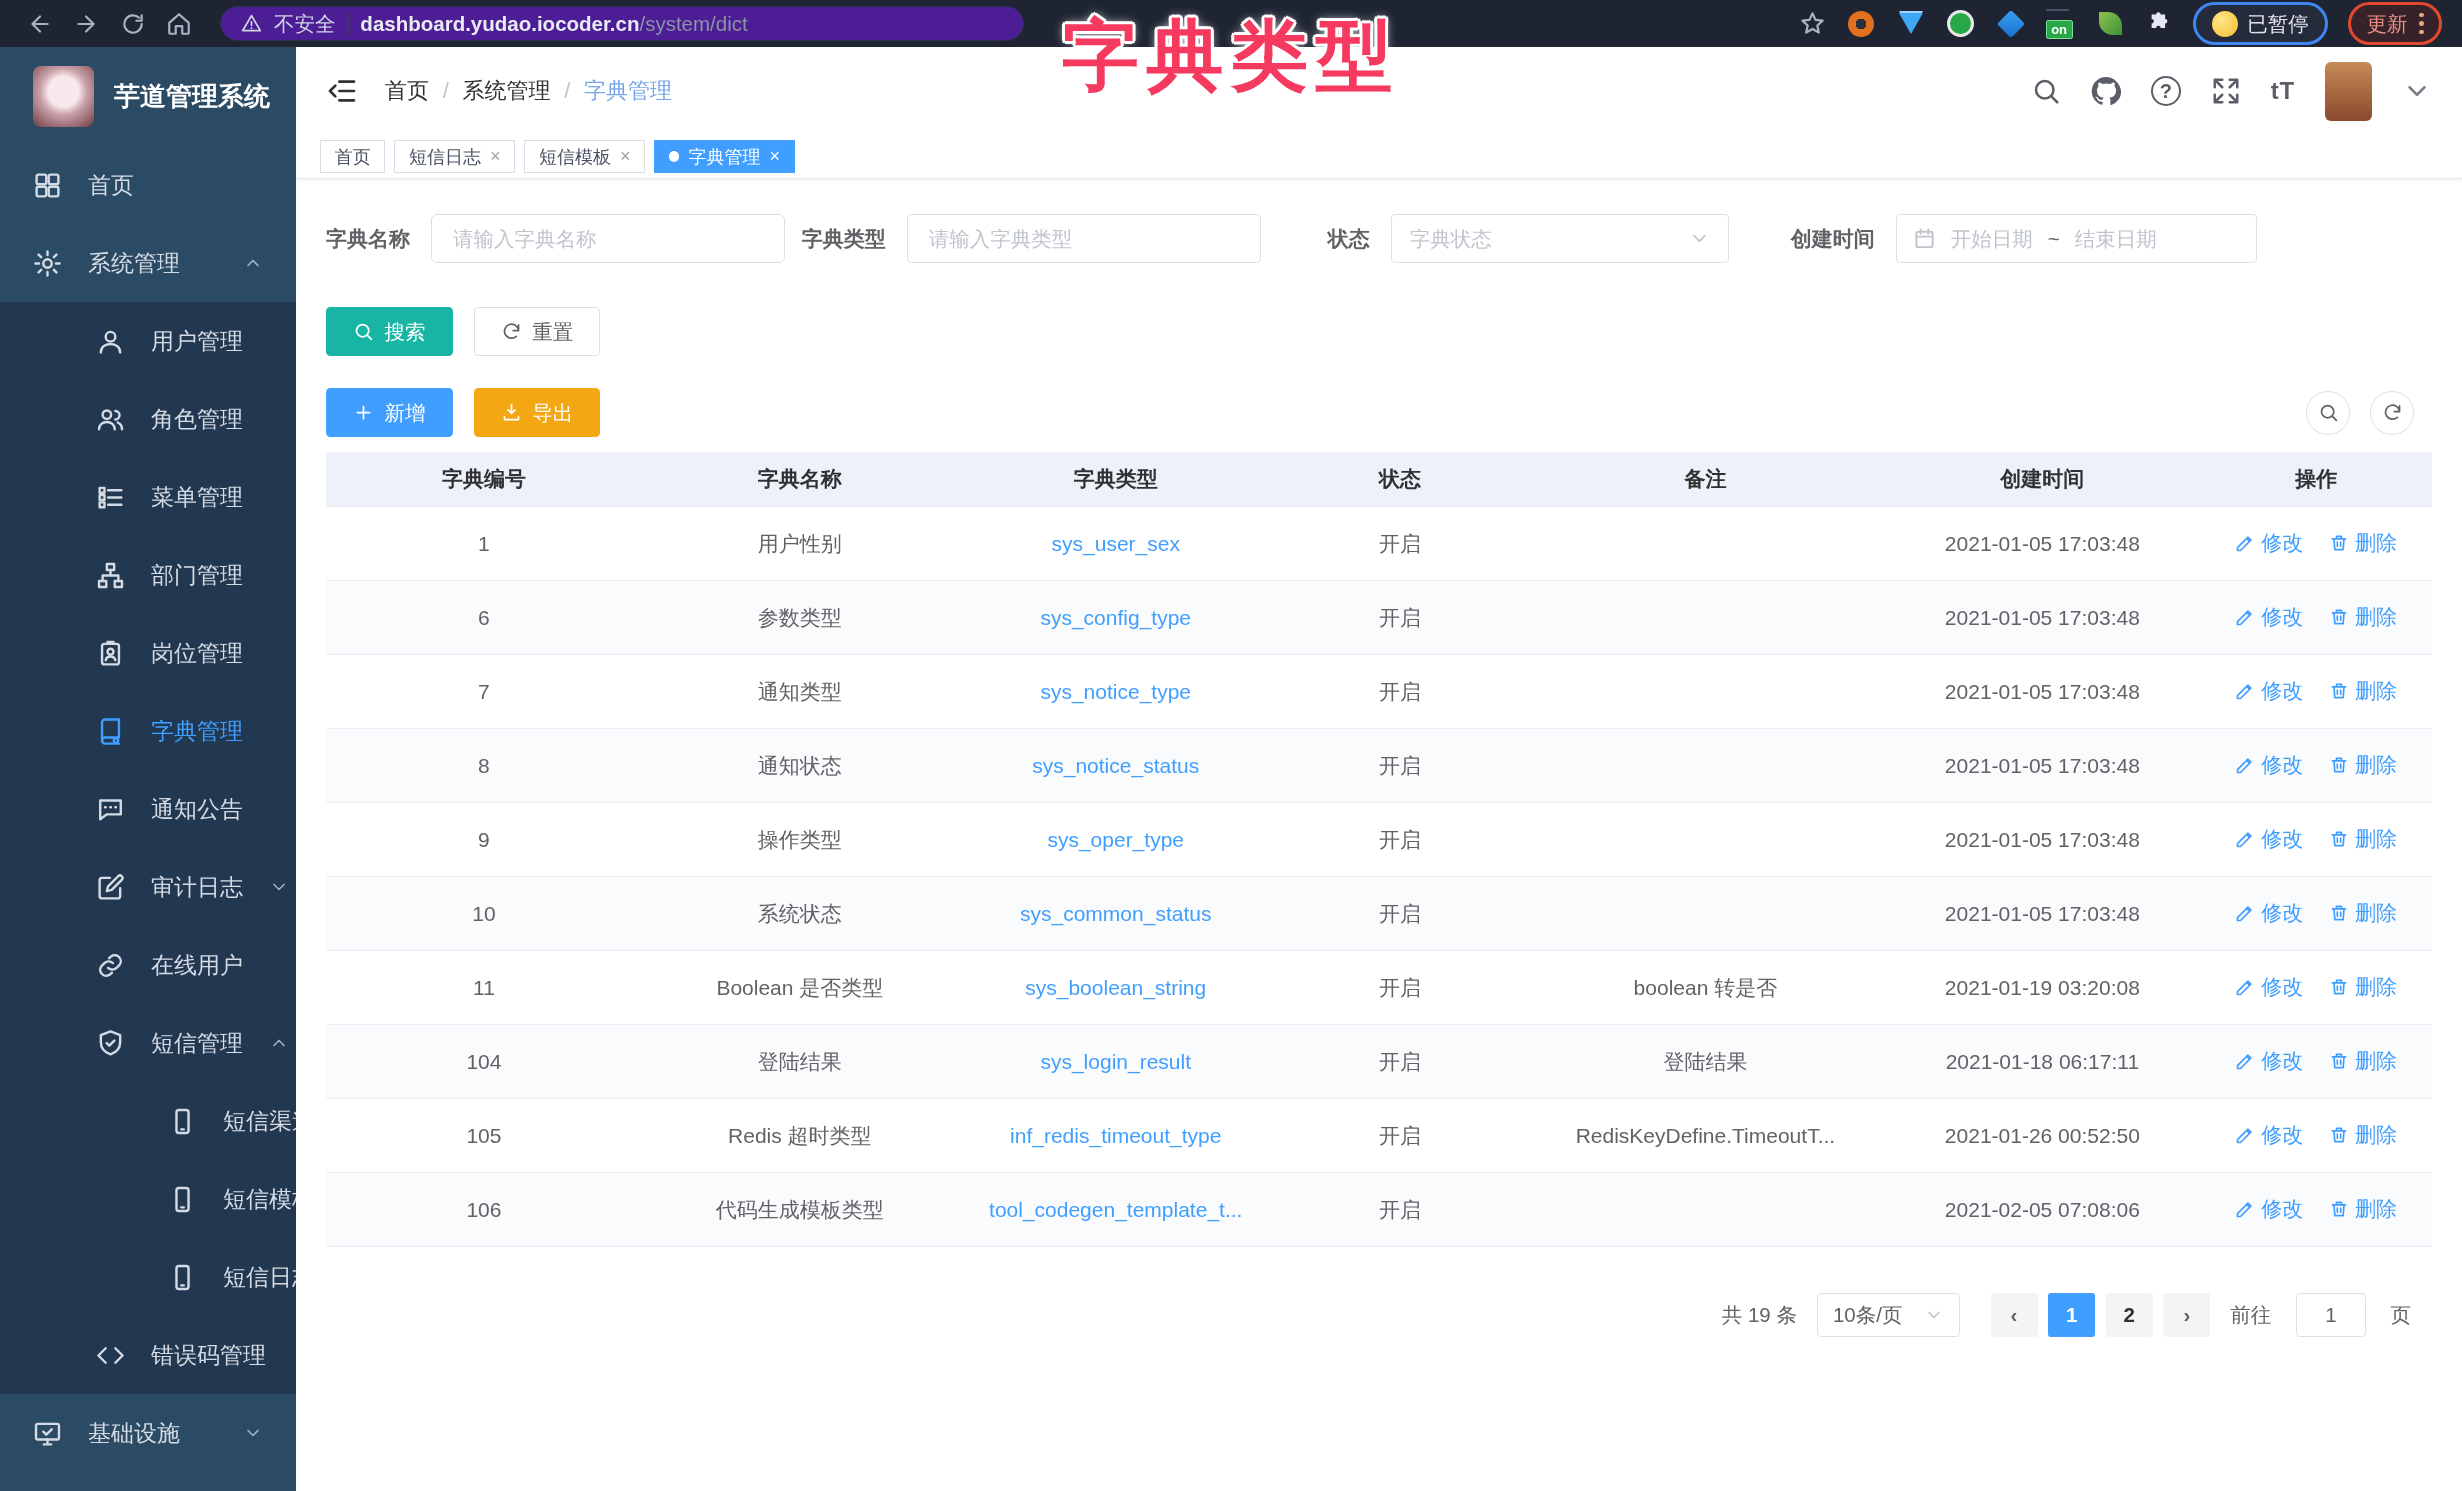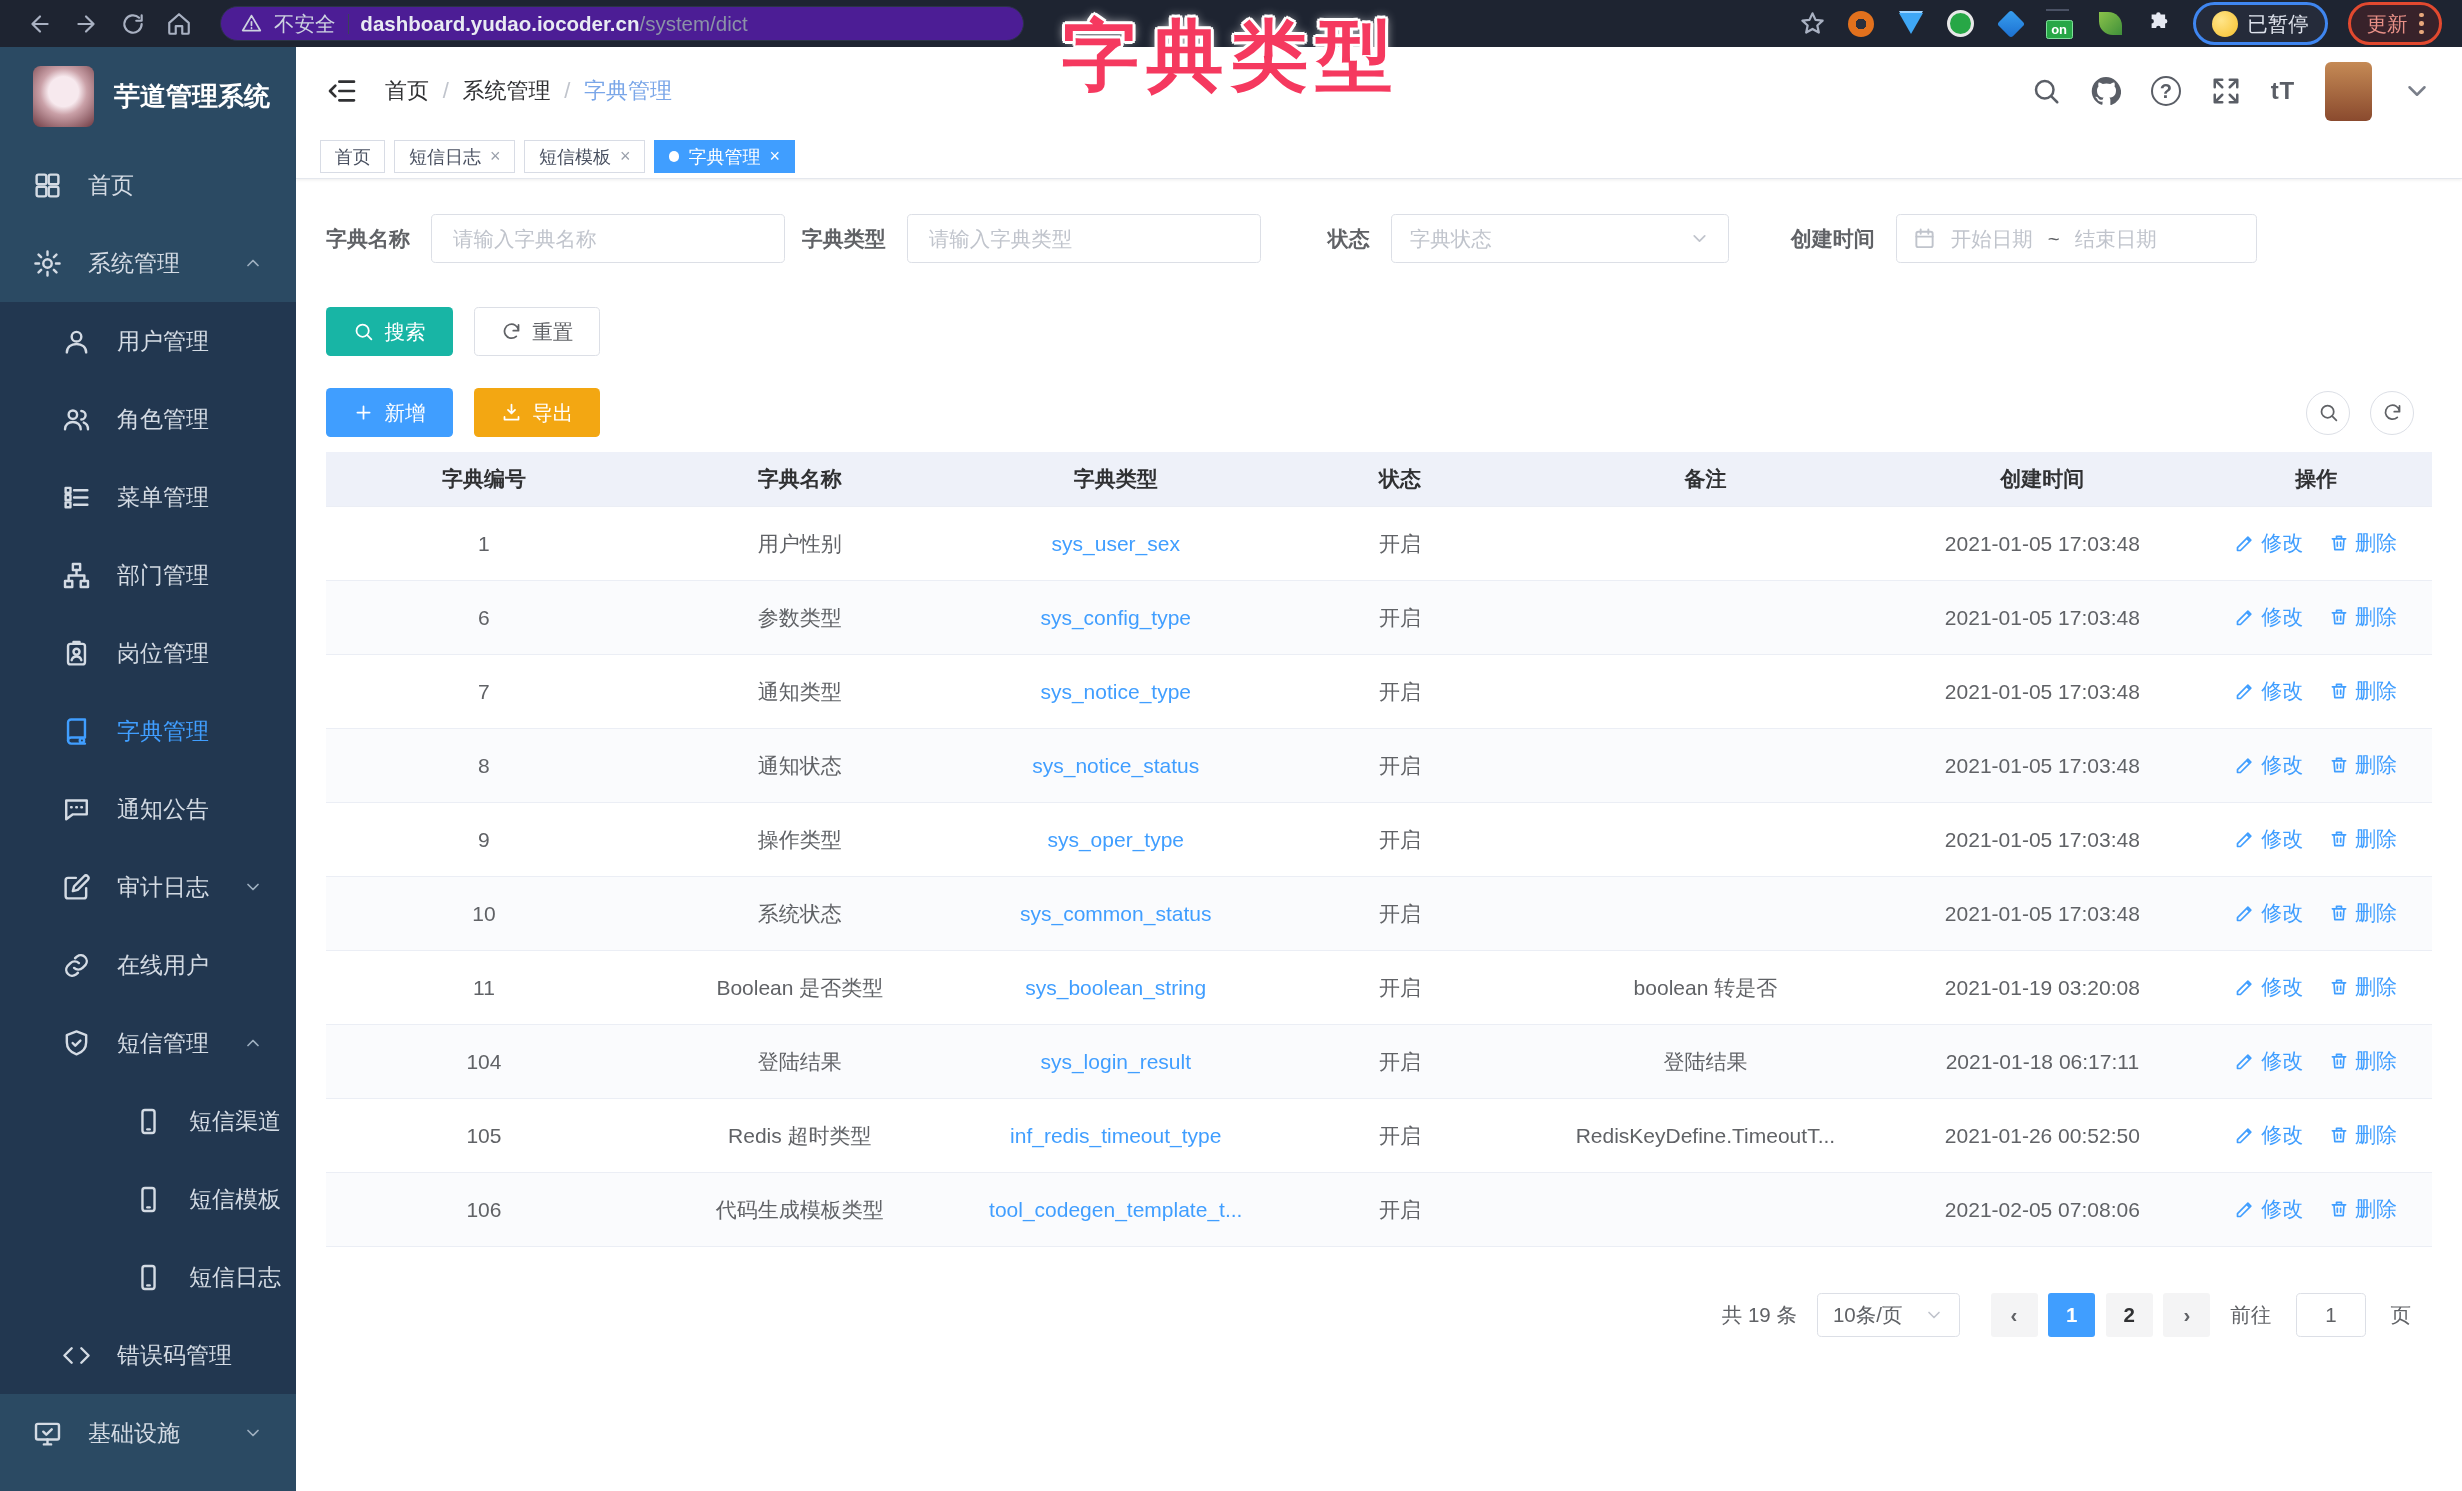--- a/index.html
+++ b/index.html
@@ -40,21 +40,21 @@
   
   .app { display:flex; height:1444px; }
   .sidebar { width:296px; background:var(--sidebar_bg,#2b4a63); color:#d4dbe4; display:flex; flex-direction:column; }
   .logo-row { height:99px; display:flex; align-items:center; gap:20px; padding:0 33px; }
   .logo-img { width:61px; height:61px; border-radius:7.6px; flex:0 0 auto;
     background:radial-gradient(circle at 50% 42%,#f7e9ee 0 32%,#caa1a8 50%,#6e3a42 100%); }
   .app-title { color:#fff; font-size:26px; font-weight:700; white-space:nowrap; }
   .m-item { height:78px; display:flex; align-items:center; gap:26px; padding:0 33px; font-size:23px; cursor:pointer; white-space:nowrap; }
   .m-item .ic { width:29px; height:29px; }
   .m-item .arrow { margin-left:auto; width:20px; height:20px; color:#9fb0c0; }
-  .submenu { background:var(--submenu_bg,#223750); }
+  .submenu { background:var(--submenu_bg,#223750);padding-left:34px; }
   .submenu .m-item { padding-left:62px; }
   .submenu .m-item.deep { padding-left:134px; }
   .m-item.active { color:var(--primary,#409eff); }
   .m-item.active .ic { color:var(--primary,#409eff); }
 
   .main { flex:1; min-width:0; display:flex; flex-direction:column; background:#fff; }
   .page-header { height:88px; display:flex; align-items:center; padding:0 30px; color:#5a5e66; }
   .fold { width:32px; height:32px; color:#303133; }
   .breadcrumb { margin-left:27px; font-size:22px; color:#303133; display:flex; align-items:center; gap:13.7px; }
   .breadcrumb .sep { color:#c0c4cc; }
@@ -74,21 +74,21 @@
   .tab .x { font-size:18px; color:#9aa0ab; }
   .tab.active { background:var(--primary,#409eff); border-color:var(--primary,#409eff); color:#fff; }
   .tab.active .x { color:#fff; }
   .tab.active .dot { width:10.6px; height:10.6px; border-radius:50%; background:#fff; }
 
   .content { flex:1; padding:35px 30px 0 30px; }
   .filter-row { display:flex; align-items:center; }
   .f-label { font-size:21px; font-weight:700; color:#606266; margin-right:21px; white-space:nowrap; }
   .t-input { height:49px; border:0.8px solid #dcdfe6; border-radius:4.6px; padding:0 21px; font-size:20.5px; color:#606266; outline:none; }
   .t-input::placeholder { color:#c0c4cc; }
-  .w-name { width:354px; margin-right:16.7px; }
+  .w-name { width:354px; margin-right:16.7px;border-radius:6px; }
   .w-type { width:354px; margin-right:67px; }
   .select-box { width:338px; height:49px; border:0.8px solid #dcdfe6; border-radius:4.6px; display:flex; align-items:center;
     padding:0 18px; font-size:20.5px; color:#c0c4cc; margin-right:62px; }
   .select-box .caret { margin-left:auto; width:21px; height:21px; color:#c0c4cc; }
   .date-box { width:361px; height:49px; border:0.8px solid #dcdfe6; border-radius:4.6px; display:flex; align-items:center;
     gap:15px; padding:0 16px; font-size:20.5px; color:#c0c4cc; }
   .date-box .ic { width:23px; height:23px; color:#c0c4cc; }
   .date-box .tilde { color:#606266; }
 
   .btn-row { margin-top:44px; display:flex; gap:21px; }

